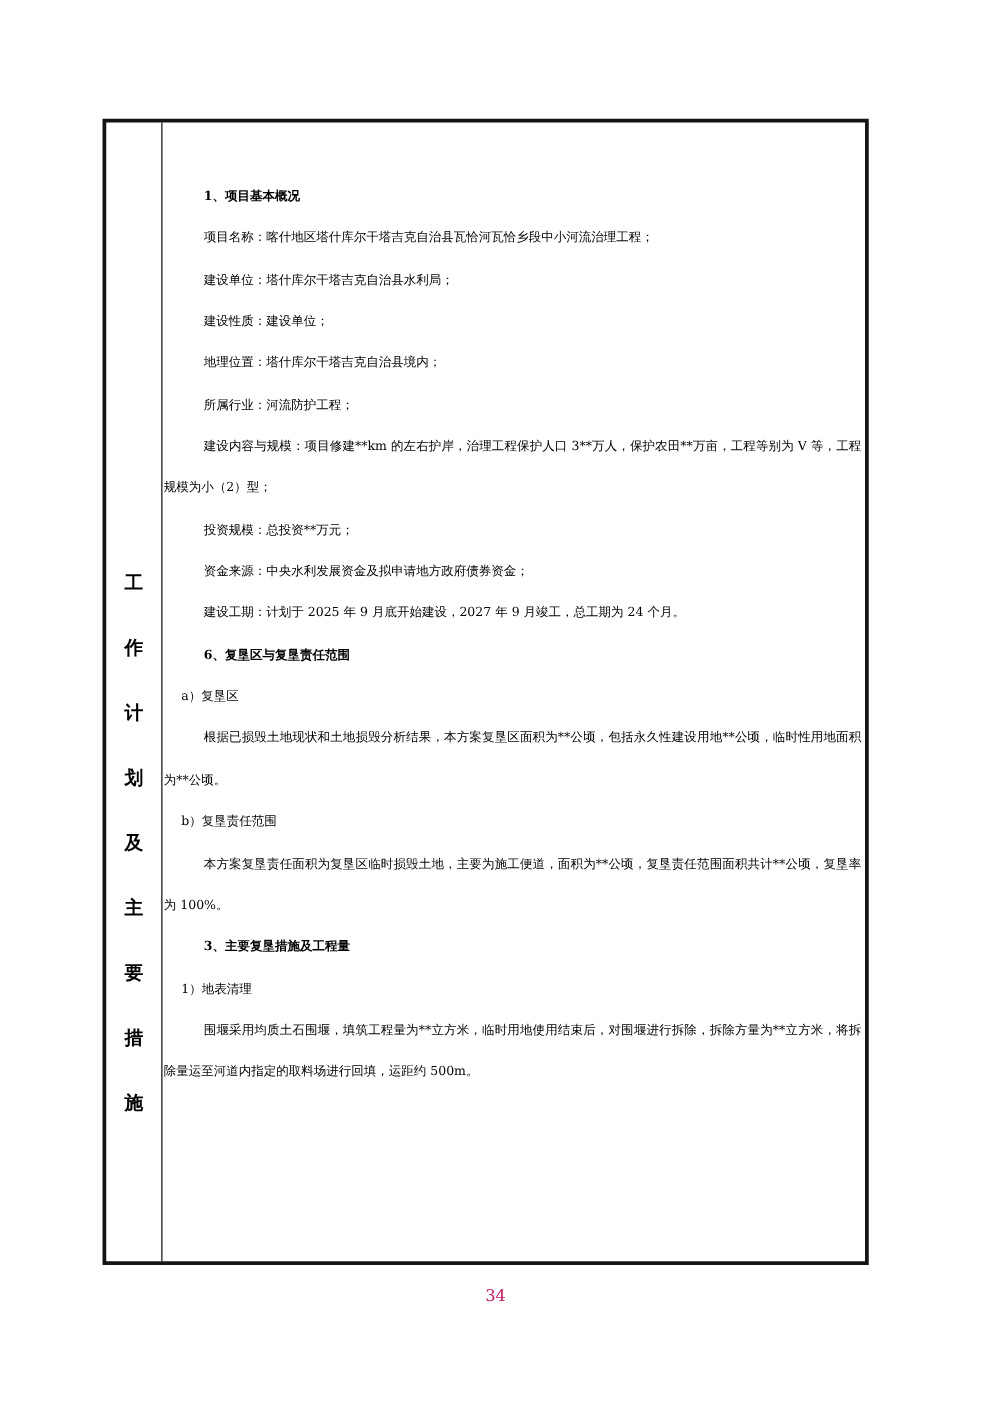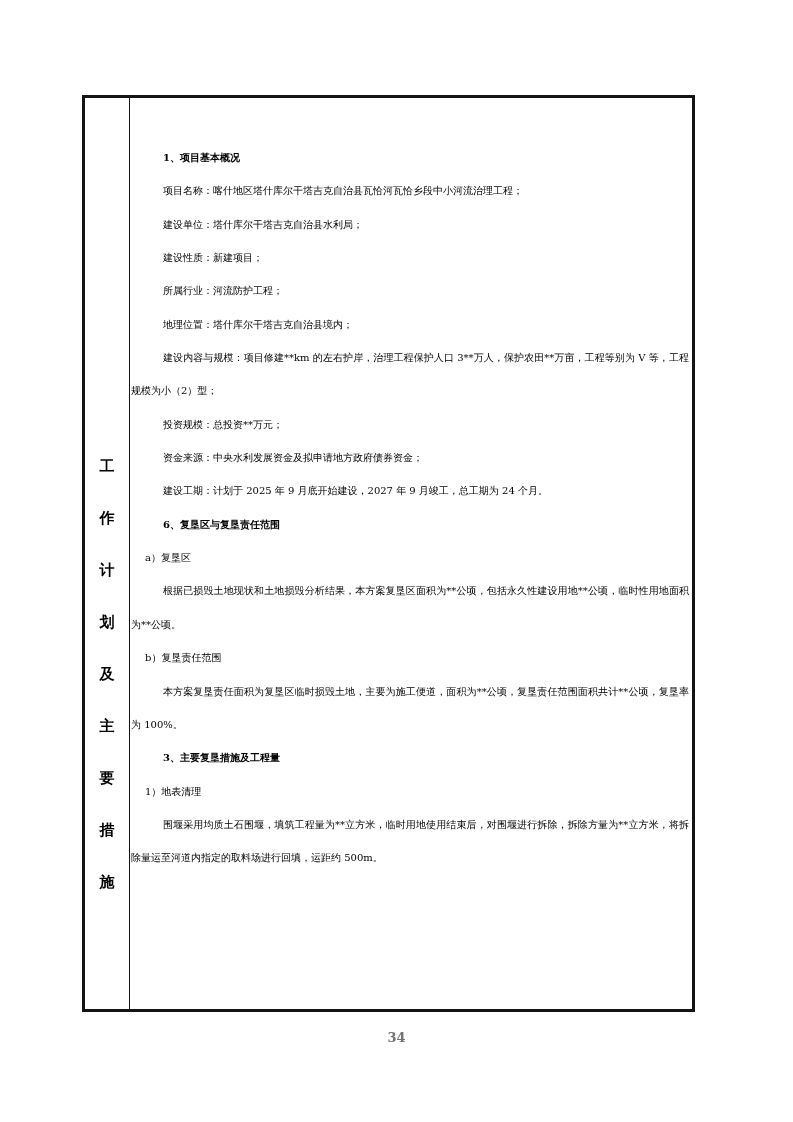--- a/index.html
+++ b/index.html
@@ -69,22 +69,21 @@
   .para.sub {
     text-indent: 14px;
   }
   .page-number {
     position: absolute;
     left: 0;
     right: 0;
     top: 1030px;
     text-align: center;
     font-size: 13px;
-    color: #737373;
-    font-weight: bold;
+    color: #be185d;
   }
 </style>
 </head>
 <body>
 
 <div class="page">
   <div class="doc-table">
     <div class="row-header-cell">
       <div class="row-header-label" id="rowHeaderLabel">
           <span>工</span>
@@ -95,23 +94,23 @@
           <span>主</span>
           <span>要</span>
           <span>措</span>
           <span>施</span>
         </div>
     </div>
     <div class="content-cell" id="contentCell">
         <p class="para heading">1、项目基本概况</p>
         <p class="para body">项目名称：喀什地区塔什库尔干塔吉克自治县瓦恰河瓦恰乡段中小河流治理工程；</p>
         <p class="para body">建设单位：塔什库尔干塔吉克自治县水利局；</p>
-        <p class="para body">建设性质：新建项目；</p>
+        <p class="para body">建设性质：建设单位；</p>
+        <p class="para body">地理位置：塔什库尔干塔吉克自治县境内；</p>
         <p class="para body">所属行业：河流防护工程；</p>
-        <p class="para body">地理位置：塔什库尔干塔吉克自治县境内；</p>
         <p class="para body">建设内容与规模：项目修建**km 的左右护岸，治理工程保护人口 3**万人，保护农田**万亩，工程等别为 V 等，工程规模为小（2）型；</p>
         <p class="para body">投资规模：总投资**万元；</p>
         <p class="para body">资金来源：中央水利发展资金及拟申请地方政府债券资金；</p>
         <p class="para body">建设工期：计划于 2025 年 9 月底开始建设，2027 年 9 月竣工，总工期为 24 个月。</p>
         <p class="para heading">6、复垦区与复垦责任范围</p>
         <p class="para sub">a）复垦区</p>
         <p class="para body">根据已损毁土地现状和土地损毁分析结果，本方案复垦区面积为**公顷，包括永久性建设用地**公顷，临时性用地面积为**公顷。</p>
         <p class="para sub">b）复垦责任范围</p>
         <p class="para body">本方案复垦责任面积为复垦区临时损毁土地，主要为施工便道，面积为**公顷，复垦责任范围面积共计**公顷，复垦率为 100%。</p>
         <p class="para heading">3、主要复垦措施及工程量</p>

